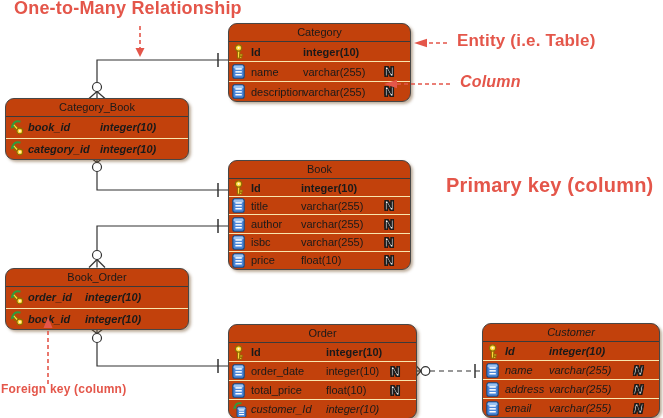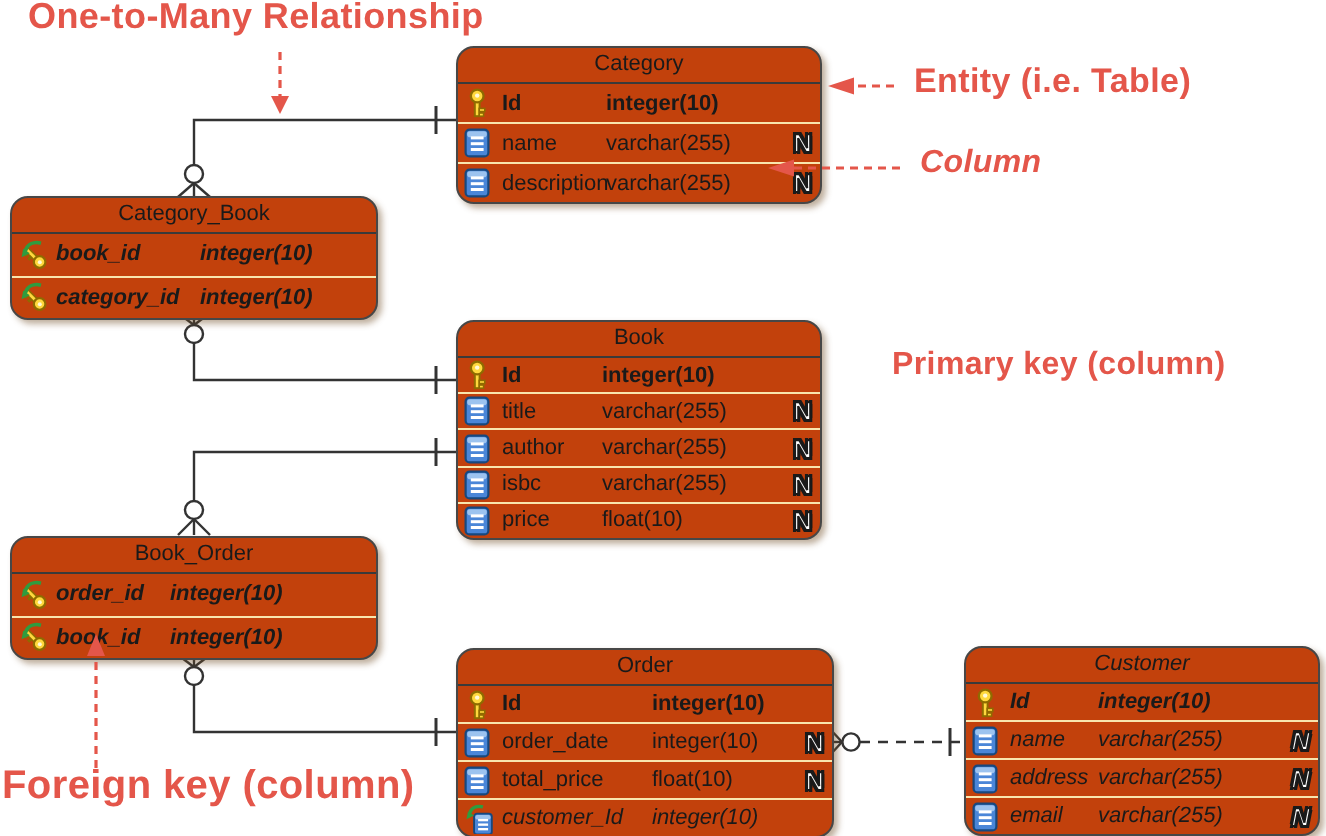--- a/index.html
+++ b/index.html
@@ -21,21 +21,21 @@
     display:flex;flex-direction:column;overflow:hidden;
     color:#1a1a1a;
   }
   .t-header{
     flex:0 0 17px;line-height:17px;text-align:center;
     font-size:11px;border-bottom:1.4px solid #3a3a3a;
   }
   .t-body{flex:1;display:flex;flex-direction:column;}
   .t-row{
     flex:1;display:flex;align-items:center;
-    font-size:11px;padding:0 4px 0 3px;
+    font-size:11px;padding:0 16px 0 3px;
     border-top:1px solid #f9e6ae;
   }
   .t-row:first-child{border-top:none;}
   .row-icon{flex:0 0 19px;display:flex;align-items:center;}
   .row-icon svg{display:block;}
   .row-name{flex:0 0 auto;white-space:nowrap;overflow:visible;}
   .row-type{flex:1;white-space:nowrap;}
   .row-null{flex:0 0 18px;text-align:right;}
   .s-pk .row-name,.s-pk .row-type{font-weight:bold;}
   .s-fk .row-name,.s-fk .row-type{font-weight:bold;font-style:italic;}
@@ -62,22 +62,22 @@
   }
 
   
   .callout{
     position:absolute;z-index:3;color:#e4564a;font-weight:bold;
     white-space:nowrap;letter-spacing:.2px;
   }
   .lbl-one-to-many{left:14px;top:-2px;font-size:18px;}
   .lbl-entity     {left:457px;top:31px;font-size:17px;}
   .lbl-column     {left:460px;top:73px;font-size:16px;font-style:italic;}
-  .lbl-primary    {left:446px;top:174px;font-size:16px;}
-  .lbl-foreign    {left:1px;top:382px;font-size:20px;}
+  .lbl-primary    {left:446px;top:174px;font-size:20px;}
+  .lbl-foreign    {left:1px;top:382px;font-size:12px;}
 </style>
 </head>
 <body>
 
 <div class="canvas">
 
   <svg class="layer" id="connector-layer">
     <g stroke="#333" stroke-width="1.2" fill="none">
       <polyline points="228,60 97,60 97,82.5"></polyline>
       <line x1="218" y1="53" x2="218" y2="67" stroke-width="1.5"></line>

